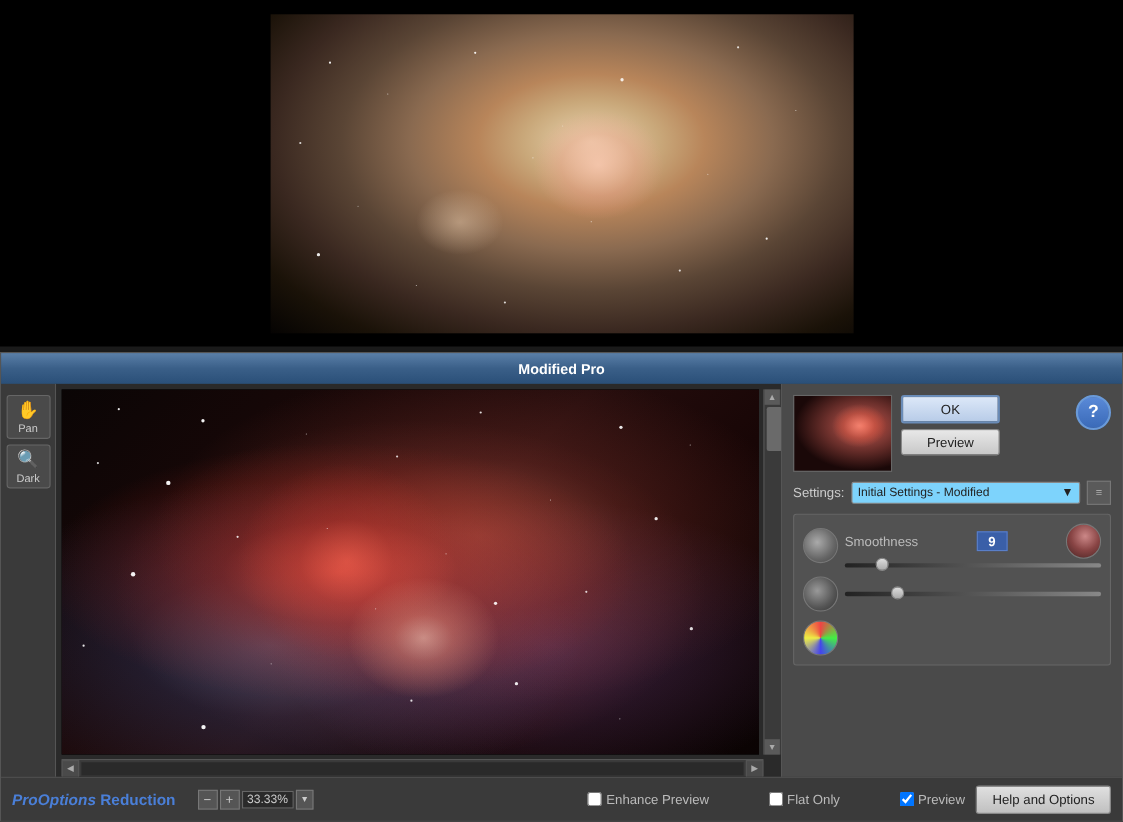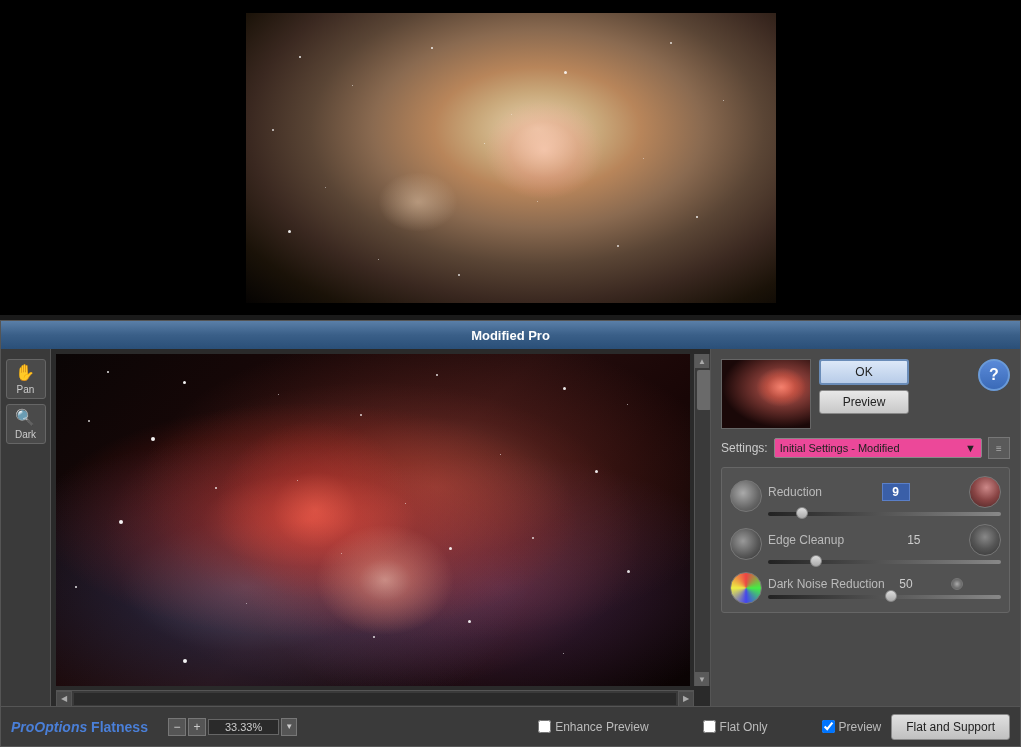--- a/index.html
+++ b/index.html
@@ -280,21 +280,21 @@
       align-items: center;
       gap: 6px;
     }
     #settings-label {
       color: #ccc;
       font-size: 12px;
       white-space: nowrap;
     }
     #settings-dropdown {
       flex: 1;
-      background: #ec4899;
+      background: #7dd3fc;
       border: 1px solid #888;
       border-radius: 2px;
       padding: 3px 5px;
       font-size: 11px;
       color: #222;
       cursor: pointer;
       display: flex;
       align-items: center;
       justify-content: space-between;
     }
@@ -442,21 +442,21 @@
       justify-content: center;
       cursor: pointer;
       color: #ccc;
       font-size: 12px;
     }
     #zoom-display {
       background: #2a2a2a;
       border: 1px solid #666;
       color: #ccc;
       font-size: 11px;
-      padding: 1px 16px;
+      padding: 1px 4px;
       min-width: 45px;
       text-align: center;
     }
     #zoom-arrow {
       width: 16px;
       height: 18px;
       background: #555;
       border: 1px solid #777;
       display: flex;
       align-items: center;
@@ -622,72 +622,55 @@
           <span style="color:#aaa;font-size:10px;">≡</span>
         </div>
       </div>
 
       <div id="flatness-section">
 
         <div class="slider-row">
           <div class="slider-thumb" style="background:radial-gradient(circle at 40% 40%, #aaa 0%, #666 60%, #444 100%);"></div>
           <div class="slider-info">
             <div class="slider-top">
-              <span class="slider-name">Reduction</span>
+              <span class="slider-name">Smoothness</span>
               <span class="slider-value-box">9</span>
               <div class="slider-preview-thumb" style="background:radial-gradient(circle at 55% 35%, #c88 0%, #844 50%, #422 100%);"></div>
             </div>
             <div class="slider-track-container">
               <div class="slider-track">
                 <div class="slider-handle" style="left:12%;"></div>
               </div>
             </div>
           </div>
         </div>
 
         <div class="slider-row">
           <div class="slider-thumb" style="background:radial-gradient(circle at 40% 40%, #999 0%, #555 60%, #333 100%);"></div>
           <div class="slider-info">
-            <div class="slider-top">
-              <span class="slider-name">Edge Cleanup</span>
-              <span class="slider-value-plain">15</span>
-              <div class="slider-preview-thumb" style="background:radial-gradient(circle at 50% 40%, #888 0%, #555 50%, #333 100%);"></div>
-            </div>
             <div class="slider-track-container">
               <div class="slider-track">
                 <div class="slider-handle" style="left:18%;"></div>
               </div>
             </div>
           </div>
         </div>
 
         <div class="slider-row">
           <div class="slider-thumb colorful"></div>
-          <div class="slider-info">
-            <div class="slider-top">
-              <span class="slider-name">Dark Noise Reduction</span>
-              <span class="slider-value-plain">50</span>
-              <div class="slider-preview-thumb" style="background:radial-gradient(circle at 50% 50%, #aaa 0%, #777 50%, #555 100%);width:12px;height:12px;margin:auto;"></div>
-            </div>
-            <div class="slider-track-container">
-              <div class="slider-track">
-                <div class="slider-handle" style="left:50%;"></div>
-              </div>
-            </div>
-          </div>
         </div>
 
       </div>
     </div>
   </div>
 
   <div id="bottom-bar">
     <div id="brand-area">
       <span id="brand-text">
-        <em>Pro</em><em>Options</em><span> Flatness</span>
+        <em>Pro</em><em>Options</em><span> Reduction</span>
       </span>
     </div>
 
     <div class="zoom-controls">
       <div class="zoom-btn">−</div>
       <div class="zoom-btn">+</div>
       <div id="zoom-display">33.33%</div>
       <div id="zoom-arrow">▼</div>
     </div>
 
@@ -701,16 +684,16 @@
     <label class="check-item">
       <input type="checkbox" style="">
       <span class="check-label">Flat Only</span>
     </label>
 
     <label class="check-item">
       <input type="checkbox" checked="" style="">
       <span class="check-label">Preview</span>
     </label>
 
-    <button class="bottom-action-btn">Flat and Support</button>
+    <button class="bottom-action-btn">Help and Options</button>
   </div>
 
 </div>
 
 </body></html>

